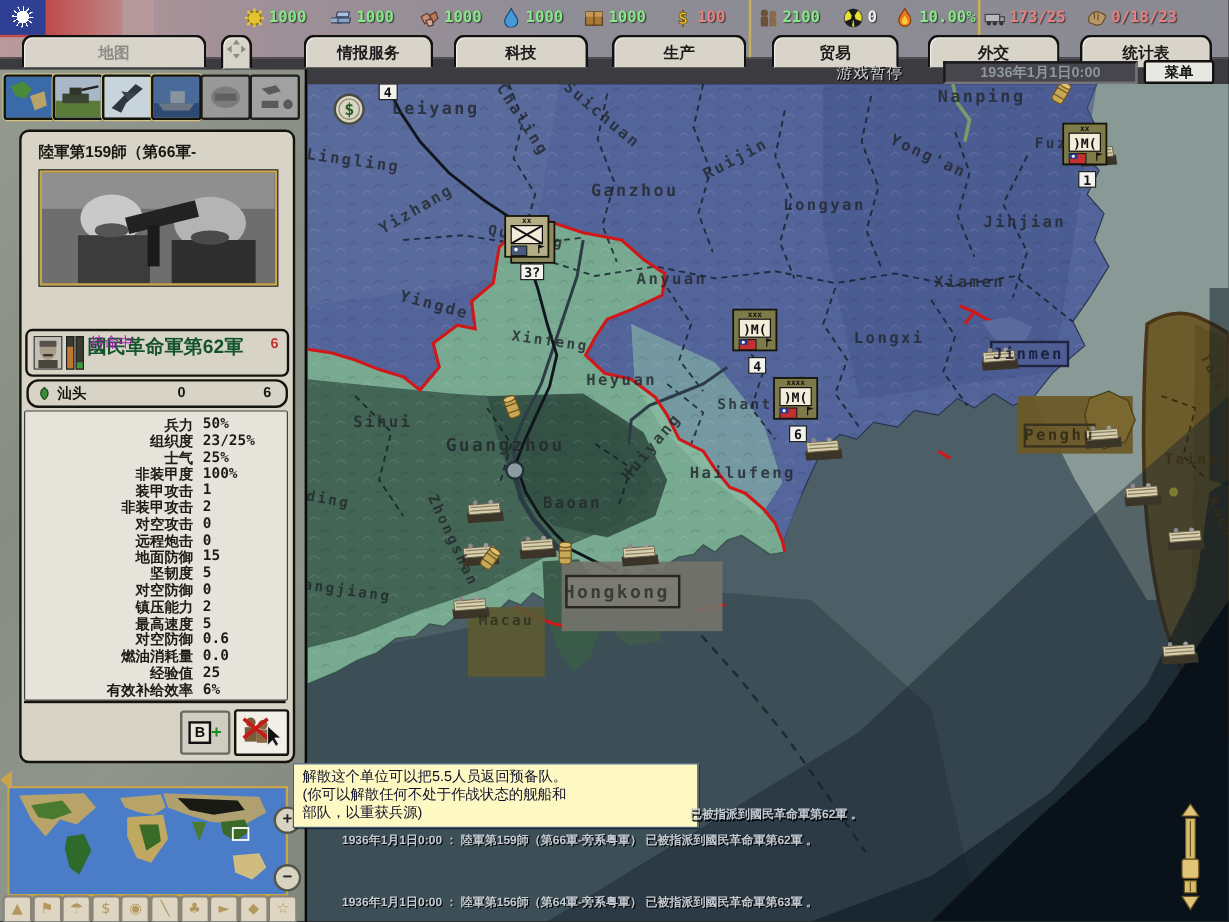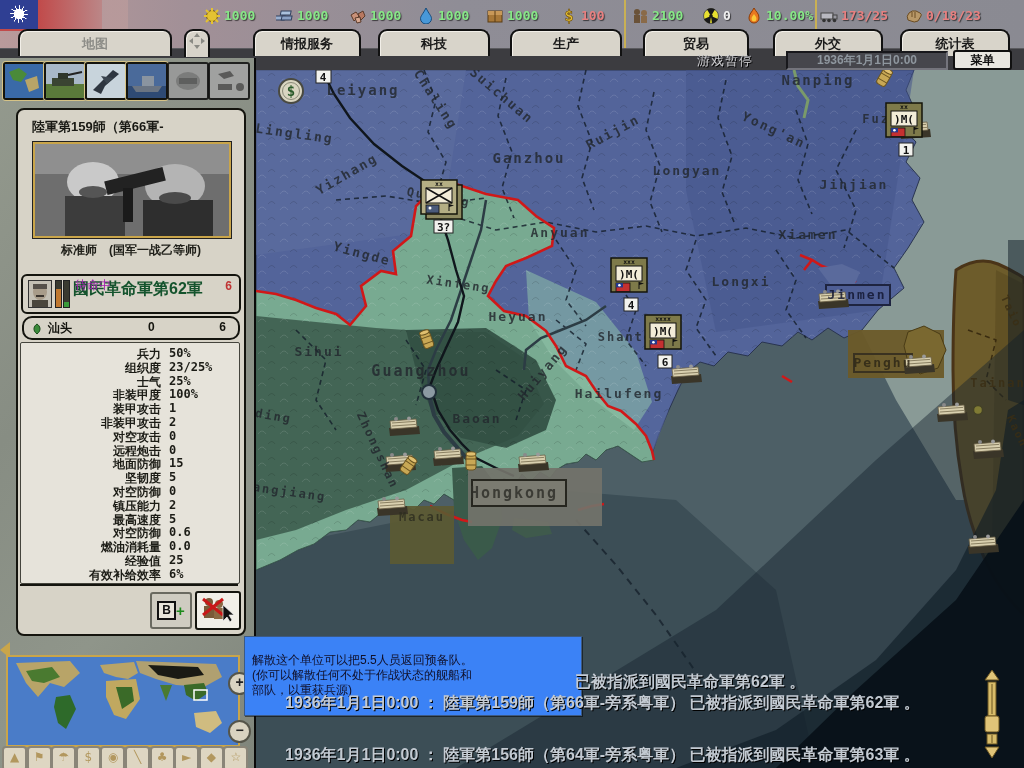--- a/index.html
+++ b/index.html
@@ -93,25 +93,25 @@
   .mmode{position:absolute;top:688px;width:21px;height:21px;background:#ded6c2;
     border:2px solid #8a8578;border-radius:4px;color:#b2975e;font-size:12px;text-align:center;
     line-height:19px;cursor:pointer;font-family:"DejaVu Sans",sans-serif}
 
   
   #map{position:absolute;left:256px;top:70px;width:768px;height:698px;background:#4d5f66}
   .plabel{font-family:"DejaVu Sans Mono",monospace;fill:#23282e;opacity:.82;
     letter-spacing:2px;text-anchor:middle;font-weight:bold}
 
   
-  #tooltip{position:absolute;left:244px;top:636px;width:322px;height:46px;background:#3b82f6;
-    border:1px solid #3c5a84;padding:16px 7px;font-size:12px;line-height:15px;color:#10102a;
+  #tooltip{position:absolute;left:244px;top:636px;width:322px;height:46px;background:#fef9c3;
+    border:1px solid #3c5a84;padding:3px 7px;font-size:12px;line-height:15px;color:#10102a;
     box-shadow:1px 1px 0 rgba(0,0,0,.5)}
   #log{position:absolute;left:256px;top:670px;width:768px;height:98px;overflow:hidden}
-  .logline{position:absolute;font-size:16px;color:#c3cad2;white-space:nowrap;
+  .logline{position:absolute;font-size:10px;color:#c3cad2;white-space:nowrap;
     text-shadow:1px 1px 0 #000;font-weight:bold}
 </style>
 </head>
 <body>
 
 <div id="stage">
 
   <div id="topbar">
     <div id="flag">
       <div class="canton"></div>
@@ -590,21 +590,20 @@
           <ellipse cx="58" cy="38" rx="26" ry="20" fill="#c9c9c9"></ellipse>
           <ellipse cx="140" cy="42" rx="30" ry="22" fill="#b4b4b4"></ellipse>
           <rect x="30" y="52" width="60" height="40" fill="#3c3c3c"></rect>
           <rect x="108" y="56" width="70" height="36" fill="#2e2e2e"></rect>
           <rect x="70" y="30" width="60" height="14" fill="#222" transform="rotate(-14 100 37)"></rect>
           <rect x="88" y="44" width="10" height="34" fill="#1a1a1a"></rect>
           <ellipse cx="58" cy="48" rx="14" ry="6" fill="#555"></ellipse>
           <ellipse cx="140" cy="54" rx="16" ry="6" fill="#4a4a4a"></ellipse>
         </svg>
       </div>
-      <div id="caption">标准师　(国军一战乙等师)</div>
 
       <div id="armybox">
         <div class="portrait">
           <svg width="22" height="26">
               <rect width="22" height="26" fill="#c3bfb4"></rect>
             <ellipse cx="11" cy="11" rx="7" ry="8" fill="#a89c8a"></ellipse>
             <rect x="4" y="3" width="14" height="5" fill="#55504a"></rect>
             <rect x="7" y="14" width="8" height="2" fill="#3a342e"></rect>
             <rect x="3" y="19" width="16" height="7" fill="#4a463c"></rect>
             </svg>

